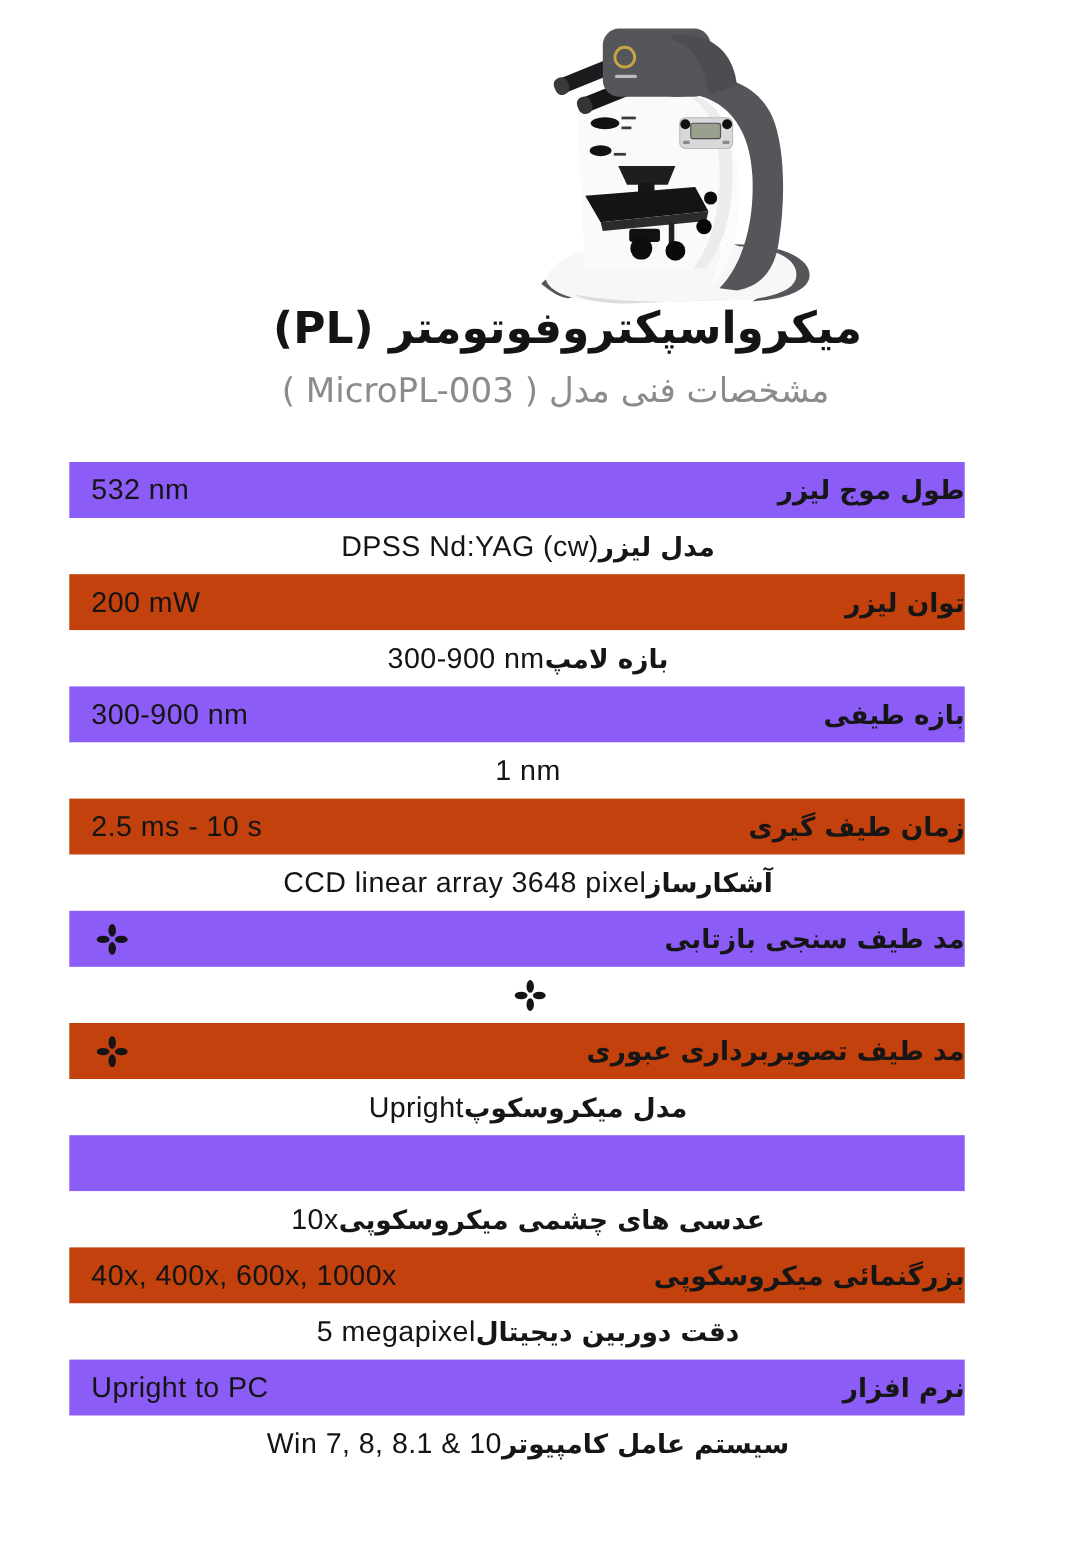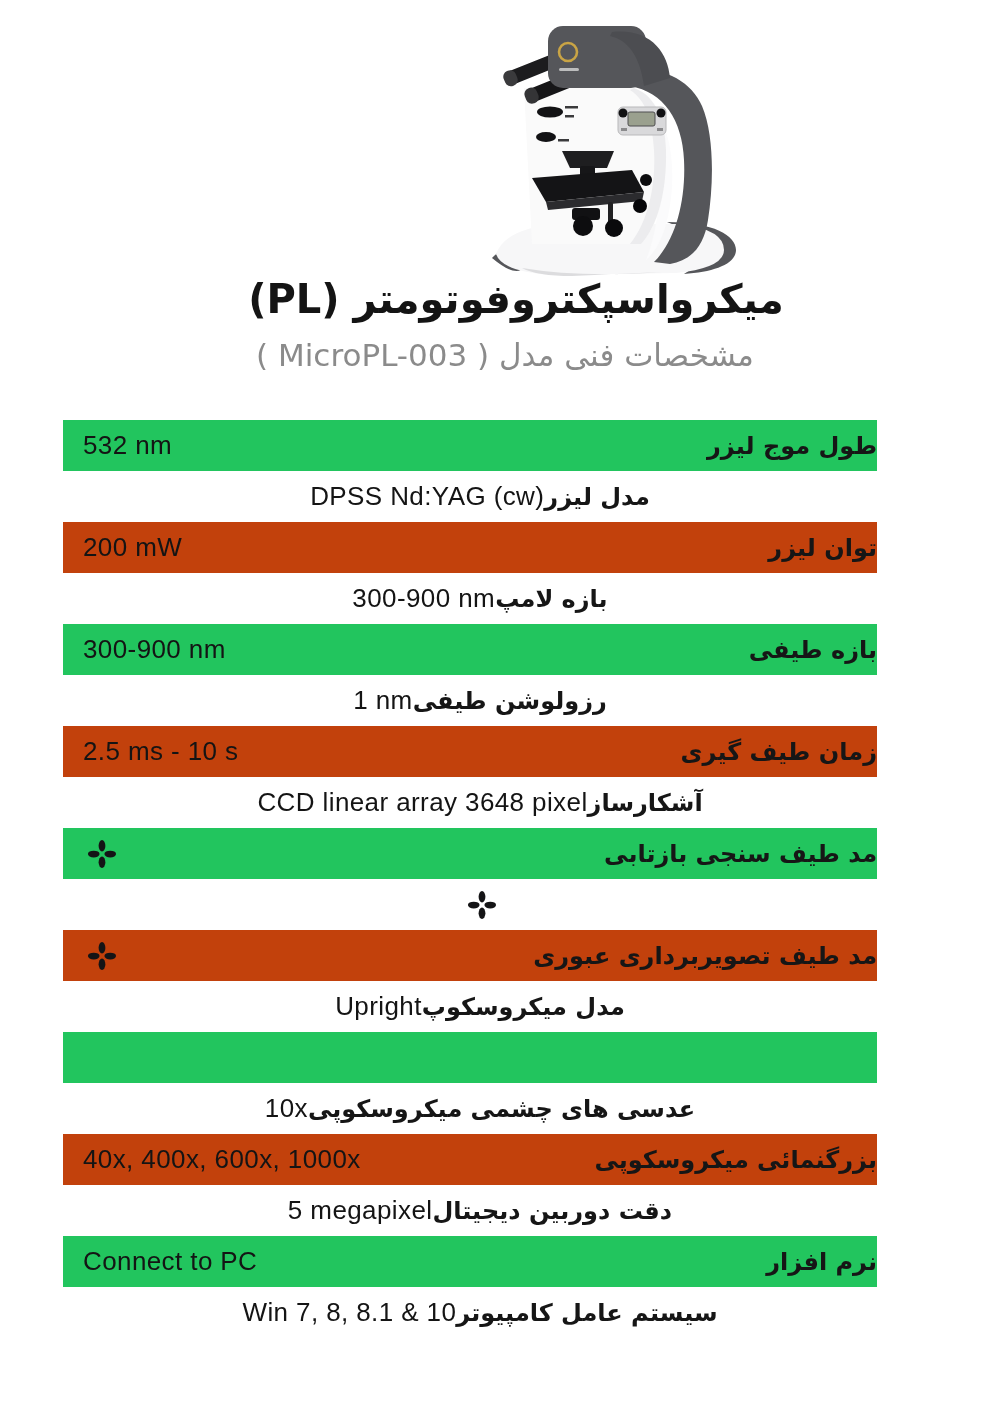--- a/index.html
+++ b/index.html
@@ -15,21 +15,21 @@
   }
   .page-subtitle{
     position:absolute;top:336px;left:9px;width:992px;text-align:center;
     font-family:"DejaVu Sans",sans-serif;font-weight:400;font-size:31px;
     color:#8b8b8b;direction:rtl;line-height:1.25;
   }
   .spec-table{position:absolute;top:420px;left:63px;width:814px;}
   .row{
     height:51px;display:flex;align-items:center;justify-content:space-between;
   }
-  .row.salmon{background:#22c55e;}
+  .row.salmon{background:#8b5cf6;}
   .row.gray{background:#c2410c;gap:36px;}
   .row.white{background:#ffffff;justify-content:center;}
   .value{
     font-size:26px;color:#141414;padding-left:20px;letter-spacing:0.4px;
     font-family:"Liberation Sans","DejaVu Sans",sans-serif;display:flex;align-items:center;
   }
   .label{
     font-size:24px;font-weight:700;color:#161616;direction:rtl;
     padding-right:0;font-family:"DejaVu Sans",sans-serif;
   }
@@ -125,21 +125,20 @@
     <div class="label">بازه لامپ</div>
   </div>
 
   <div class="row salmon">
     <div class="value">300-900 nm</div>
     <div class="label">بازه طیفی</div>
   </div>
 
   <div class="row white">
     <div class="value">1 nm</div>
-    <div class="label">رزولوشن طیفی</div>
   </div>
 
   <div class="row gray">
     <div class="value">2.5 ms - 10 s</div>
     <div class="label">زمان طیف گیری</div>
   </div>
 
   <div class="row white">
     <div class="value">CCD linear array 3648 pixel</div>
     <div class="label">آشکارساز</div>
@@ -197,21 +196,21 @@
     <div class="value">40x, 400x, 600x, 1000x</div>
     <div class="label">بزرگنمائی میکروسکوپی</div>
   </div>
 
   <div class="row white">
     <div class="value">5 megapixel</div>
     <div class="label">دقت دوربین دیجیتال</div>
   </div>
 
   <div class="row salmon">
-    <div class="value">Connect to PC</div>
+    <div class="value">Upright to PC</div>
     <div class="label">نرم افزار</div>
   </div>
 
   <div class="row white">
     <div class="value">Win 7, 8, 8.1 &amp; 10</div>
     <div class="label">سیستم عامل کامپیوتر</div>
   </div>
 </div>
 
 </body></html>

